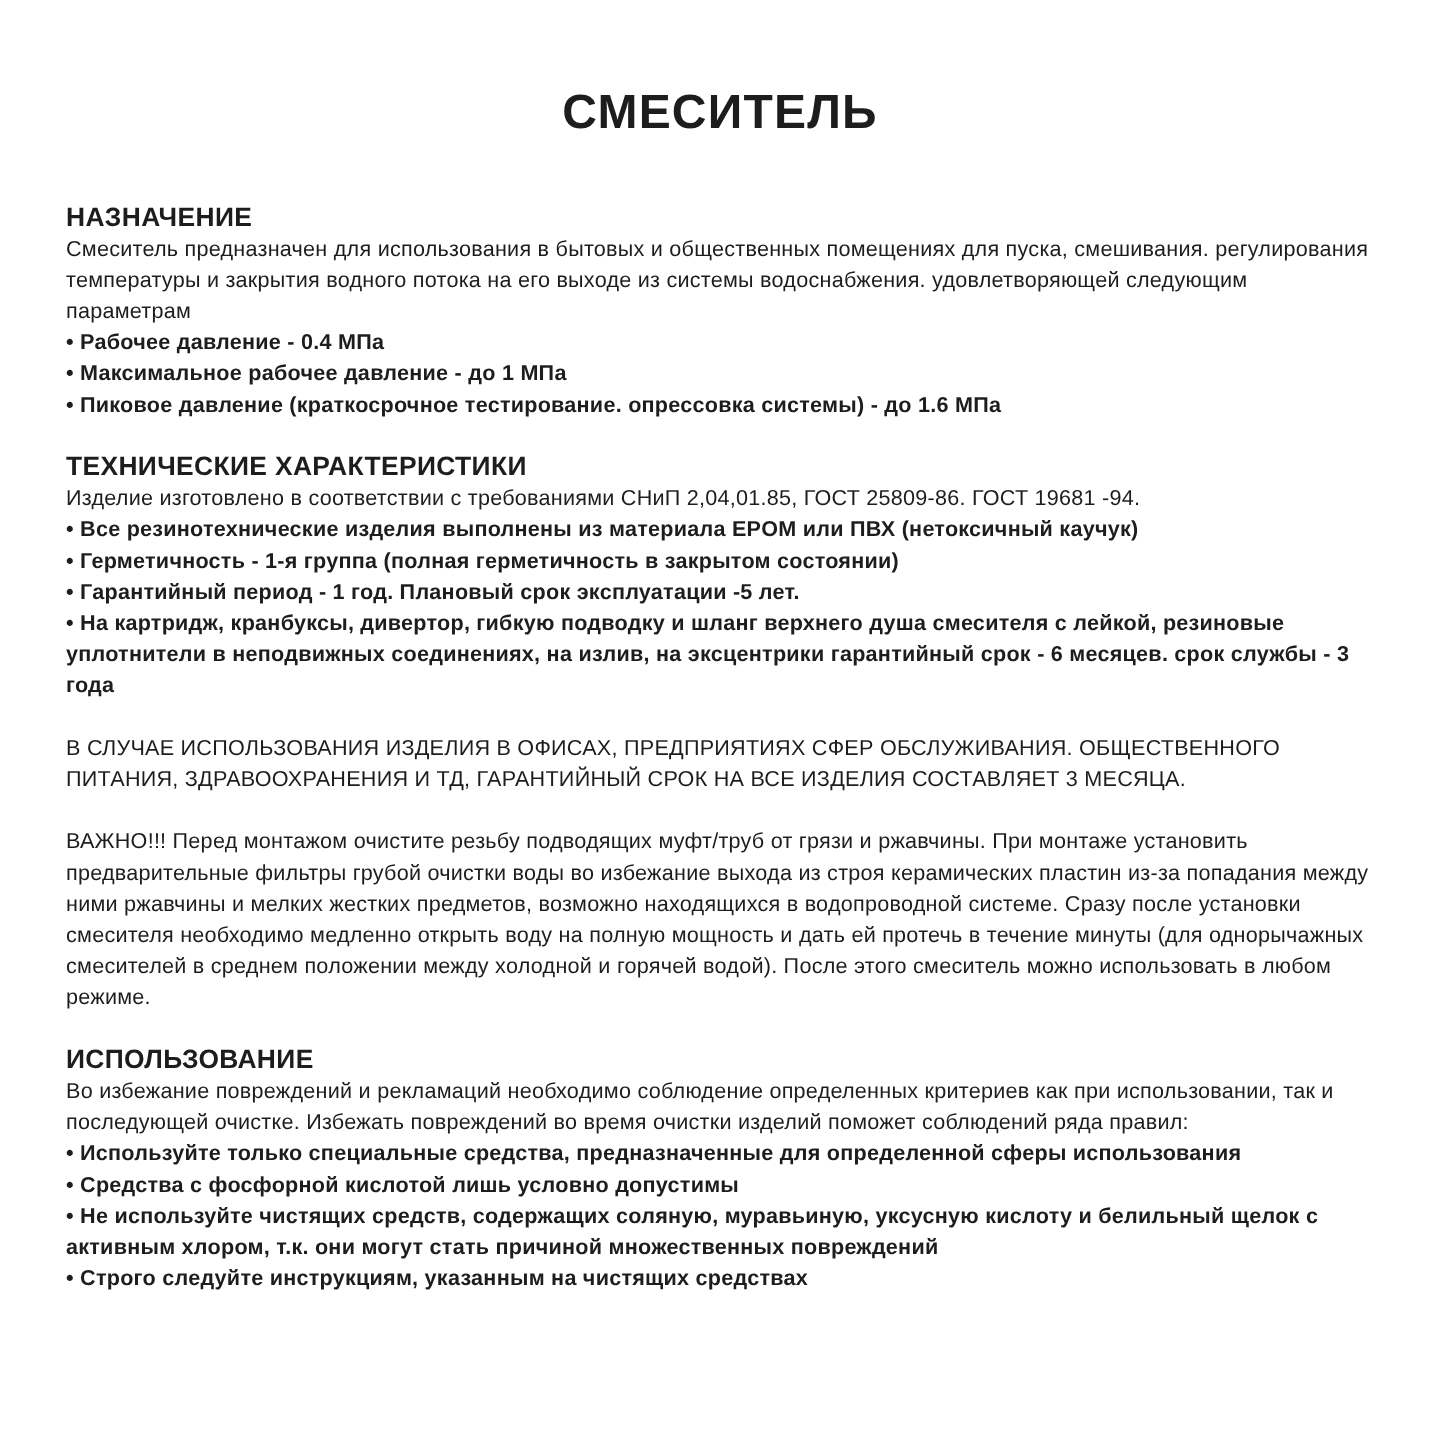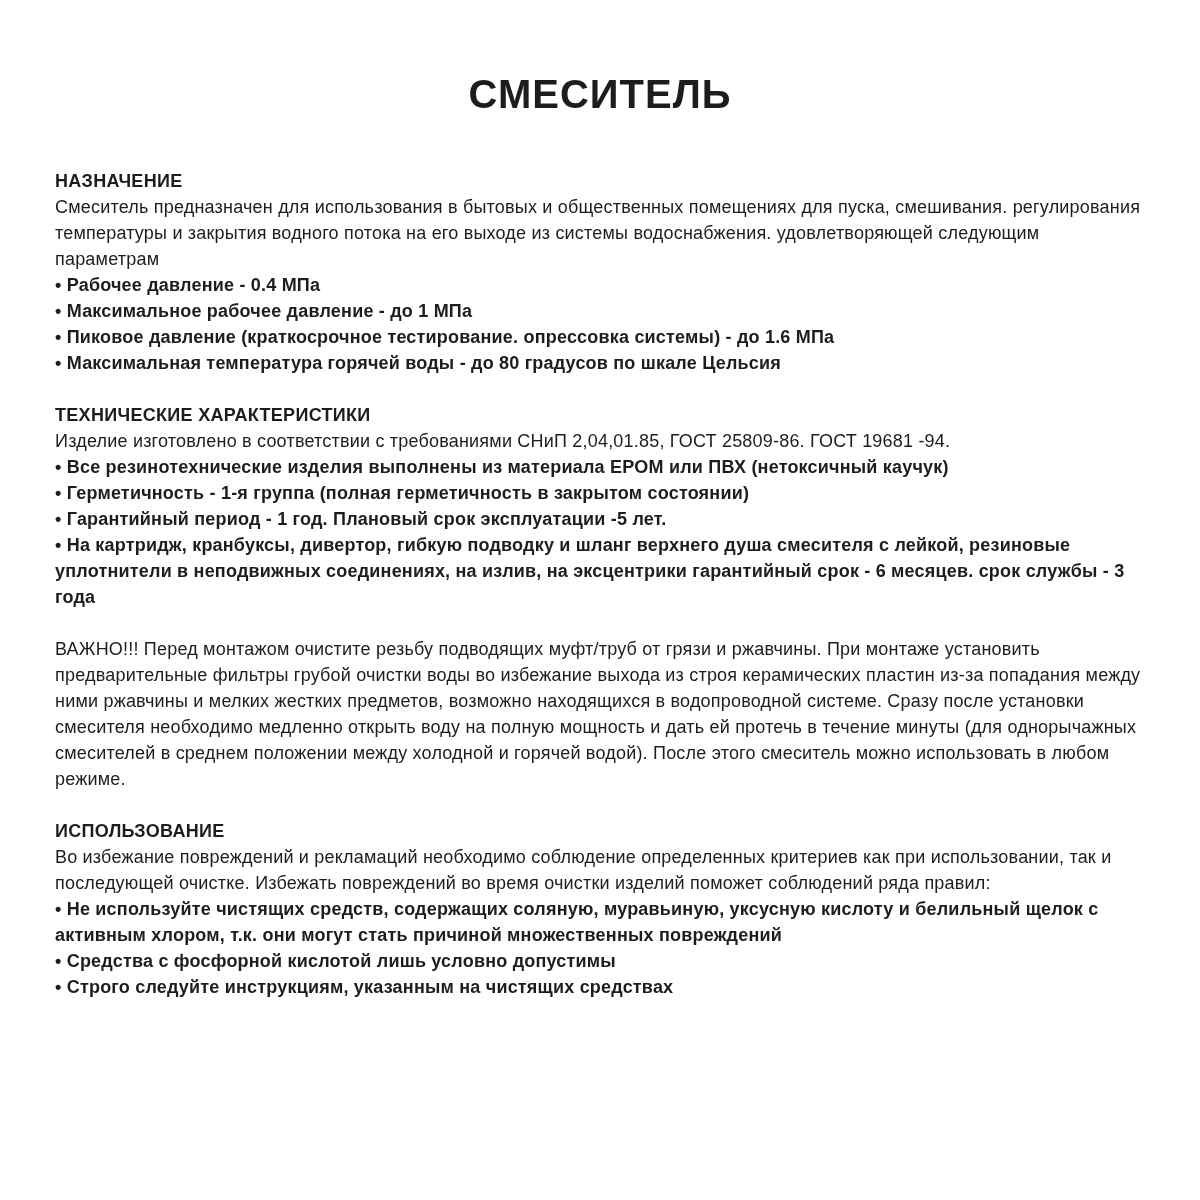--- a/index.html
+++ b/index.html
@@ -26,21 +26,21 @@
     font-size: 40px;
     line-height: 44px;
     font-weight: 700;
     letter-spacing: 1px;
   }
   .doc-section {
     margin: 0 0 26px 0;
   }
   .section-heading {
     margin: 0;
-    font-size: 18px;
+    font-size: 22px;
     line-height: 26px;
     font-weight: 700;
     letter-spacing: 0.3px;
   }
   .para {
     margin: 0;
     font-size: 18px;
     line-height: 26px;
     font-weight: 400;
     letter-spacing: 0.2px;
@@ -61,34 +61,37 @@
 
 <div class="page">
   <h1 class="doc-title">СМЕСИТЕЛЬ</h1>
   <div>
       <section class="doc-section">
         <h2 class="section-heading">НАЗНАЧЕНИЕ</h2>
         <p class="para">Смеситель предназначен для использования в бытовых и общественных помещениях для пуска, смешивания. регулирования температуры и закрытия водного потока на его выходе из системы водоснабжения. удовлетворяющей следующим параметрам</p>
         <p class="bullet-item"><span class="bullet-glyph">•</span>&nbsp;<span class="bullet-text">Рабочее давление - 0.4 МПа</span></p>
         <p class="bullet-item"><span class="bullet-glyph">•</span>&nbsp;<span class="bullet-text">Максимальное рабочее давление - до 1 МПа</span></p>
         <p class="bullet-item"><span class="bullet-glyph">•</span>&nbsp;<span class="bullet-text">Пиковое давление (краткосрочное тестирование. опрессовка системы) - до 1.6 МПа</span></p>
-        <p class="bullet-item"><span class="bullet-glyph">•</span>&nbsp;<span class="bullet-text">Максимальная температура горячей воды - до 80 градусов по шкале Цельсия</span></p>
       </section>
       <section class="doc-section">
         <h2 class="section-heading">ТЕХНИЧЕСКИЕ ХАРАКТЕРИСТИКИ</h2>
         <p class="para">Изделие изготовлено в соответствии с требованиями СНиП 2,04,01.85, ГОСТ 25809-86. ГОСТ 19681 -94.</p>
         <p class="bullet-item"><span class="bullet-glyph">•</span>&nbsp;<span class="bullet-text">Все резинотехнические изделия выполнены из материала EPOM или ПВХ (нетоксичный каучук)</span></p>
         <p class="bullet-item"><span class="bullet-glyph">•</span>&nbsp;<span class="bullet-text">Герметичность - 1-я группа (полная герметичность в закрытом состоянии)</span></p>
         <p class="bullet-item"><span class="bullet-glyph">•</span>&nbsp;<span class="bullet-text">Гарантийный период - 1 год. Плановый срок эксплуатации -5 лет.</span></p>
         <p class="bullet-item"><span class="bullet-glyph">•</span>&nbsp;<span class="bullet-text">На картридж, кранбуксы, дивертор, гибкую подводку и шланг верхнего душа смесителя с лейкой, резиновые уплотнители в неподвижных соединениях, на излив, на эксцентрики гарантийный срок - 6 месяцев. срок службы - 3 года</span></p>
       </section>
       <section class="doc-section">
+        <p class="para">В СЛУЧАЕ ИСПОЛЬЗОВАНИЯ ИЗДЕЛИЯ В ОФИСАХ, ПРЕДПРИЯТИЯХ СФЕР ОБСЛУЖИВАНИЯ. ОБЩЕСТВЕННОГО ПИТАНИЯ, ЗДРАВООХРАНЕНИЯ И ТД, ГАРАНТИЙНЫЙ СРОК НА ВСЕ ИЗДЕЛИЯ СОСТАВЛЯЕТ 3 МЕСЯЦА.</p>
+      </section>
+      <section class="doc-section">
         <p class="para">ВАЖНО!!! Перед монтажом очистите резьбу подводящих муфт/труб от грязи и ржавчины. При монтаже установить предварительные фильтры грубой очистки воды во избежание выхода из строя керамических пластин из-за попадания между ними ржавчины и мелких жестких предметов, возможно находящихся в водопроводной системе. Сразу после установки смесителя необходимо медленно открыть воду на полную мощность и дать ей протечь в течение минуты (для однорычажных смесителей в среднем положении между холодной и горячей водой). После этого смеситель можно использовать в любом режиме.</p>
       </section>
       <section class="doc-section">
         <h2 class="section-heading">ИСПОЛЬЗОВАНИЕ</h2>
         <p class="para">Во избежание повреждений и рекламаций необходимо соблюдение определенных критериев как при использовании, так и последующей очистке. Избежать повреждений во время очистки изделий поможет соблюдений ряда правил:</p>
+        <p class="bullet-item"><span class="bullet-glyph">•</span>&nbsp;<span class="bullet-text">Используйте только специальные средства, предназначенные для определенной сферы использования</span></p>
+        <p class="bullet-item"><span class="bullet-glyph">•</span>&nbsp;<span class="bullet-text">Средства с фосфорной кислотой лишь условно допустимы</span></p>
         <p class="bullet-item"><span class="bullet-glyph">•</span>&nbsp;<span class="bullet-text">Не используйте чистящих средств, содержащих соляную, муравьиную, уксусную кислоту и белильный щелок с активным хлором, т.к. они могут стать причиной множественных повреждений</span></p>
-        <p class="bullet-item"><span class="bullet-glyph">•</span>&nbsp;<span class="bullet-text">Средства с фосфорной кислотой лишь условно допустимы</span></p>
         <p class="bullet-item"><span class="bullet-glyph">•</span>&nbsp;<span class="bullet-text">Строго следуйте инструкциям, указанным на чистящих средствах</span></p>
       </section>
     </div>
 </div>
 
 </body></html>

